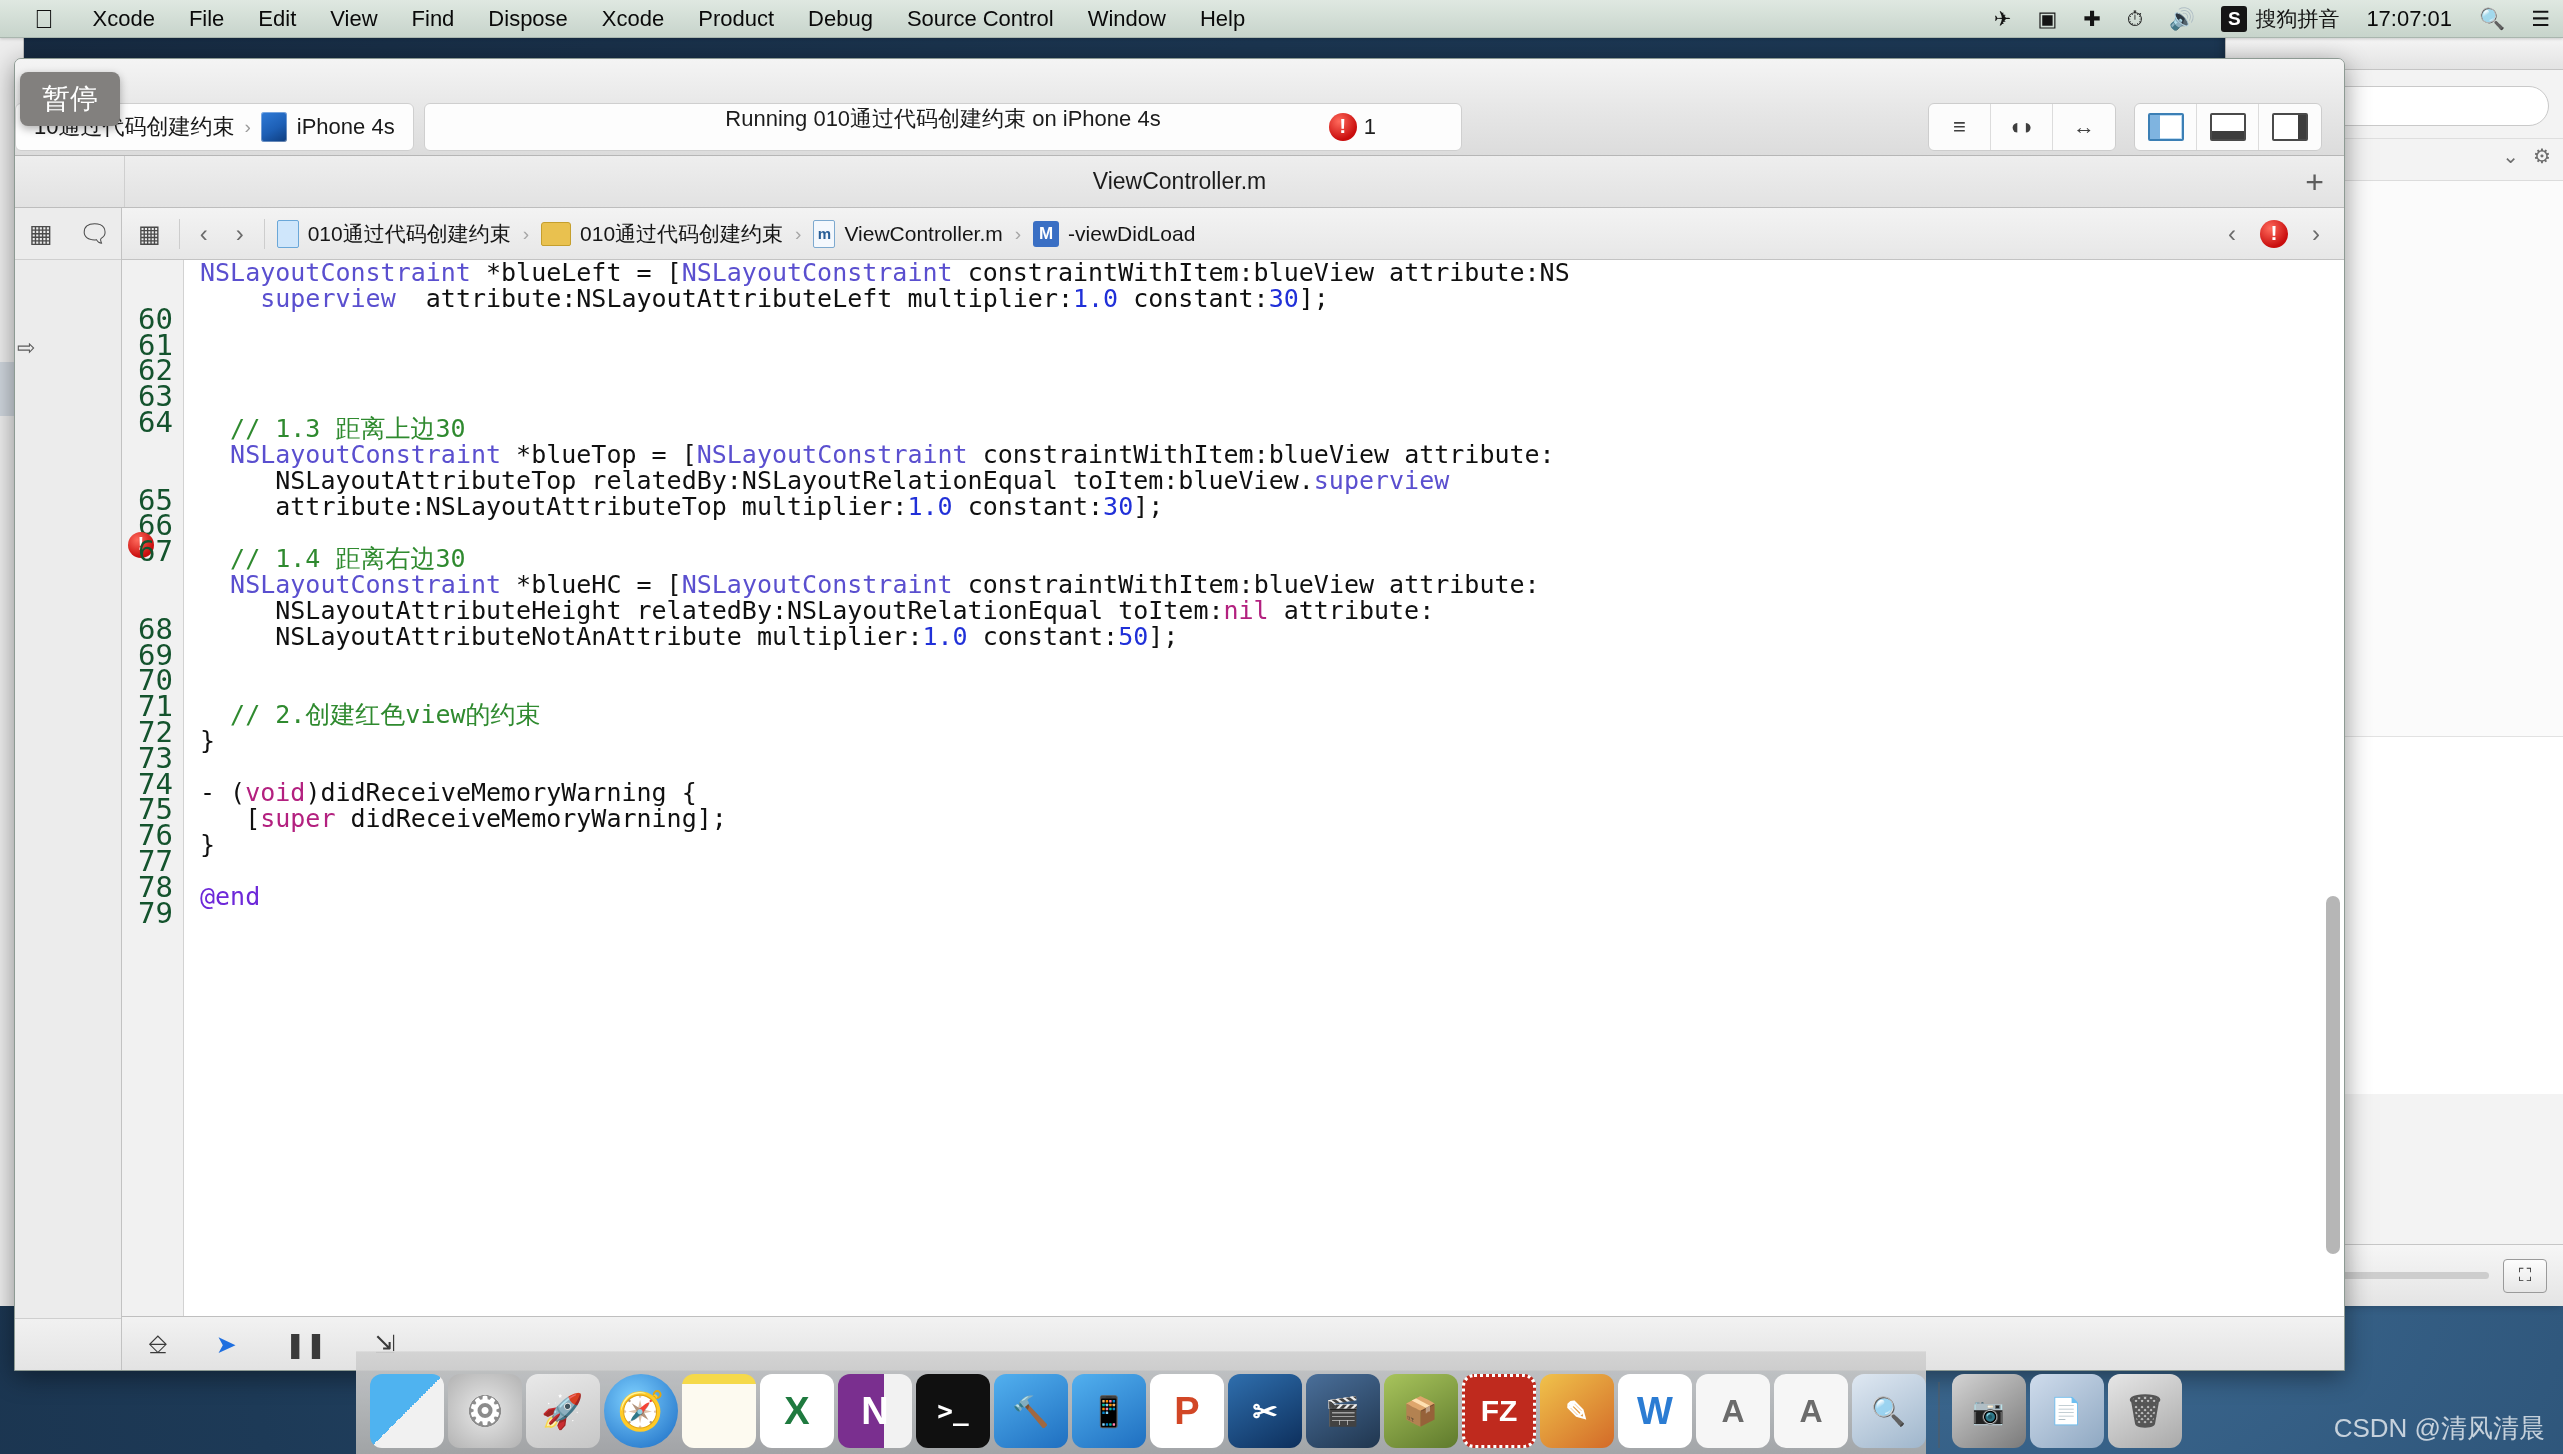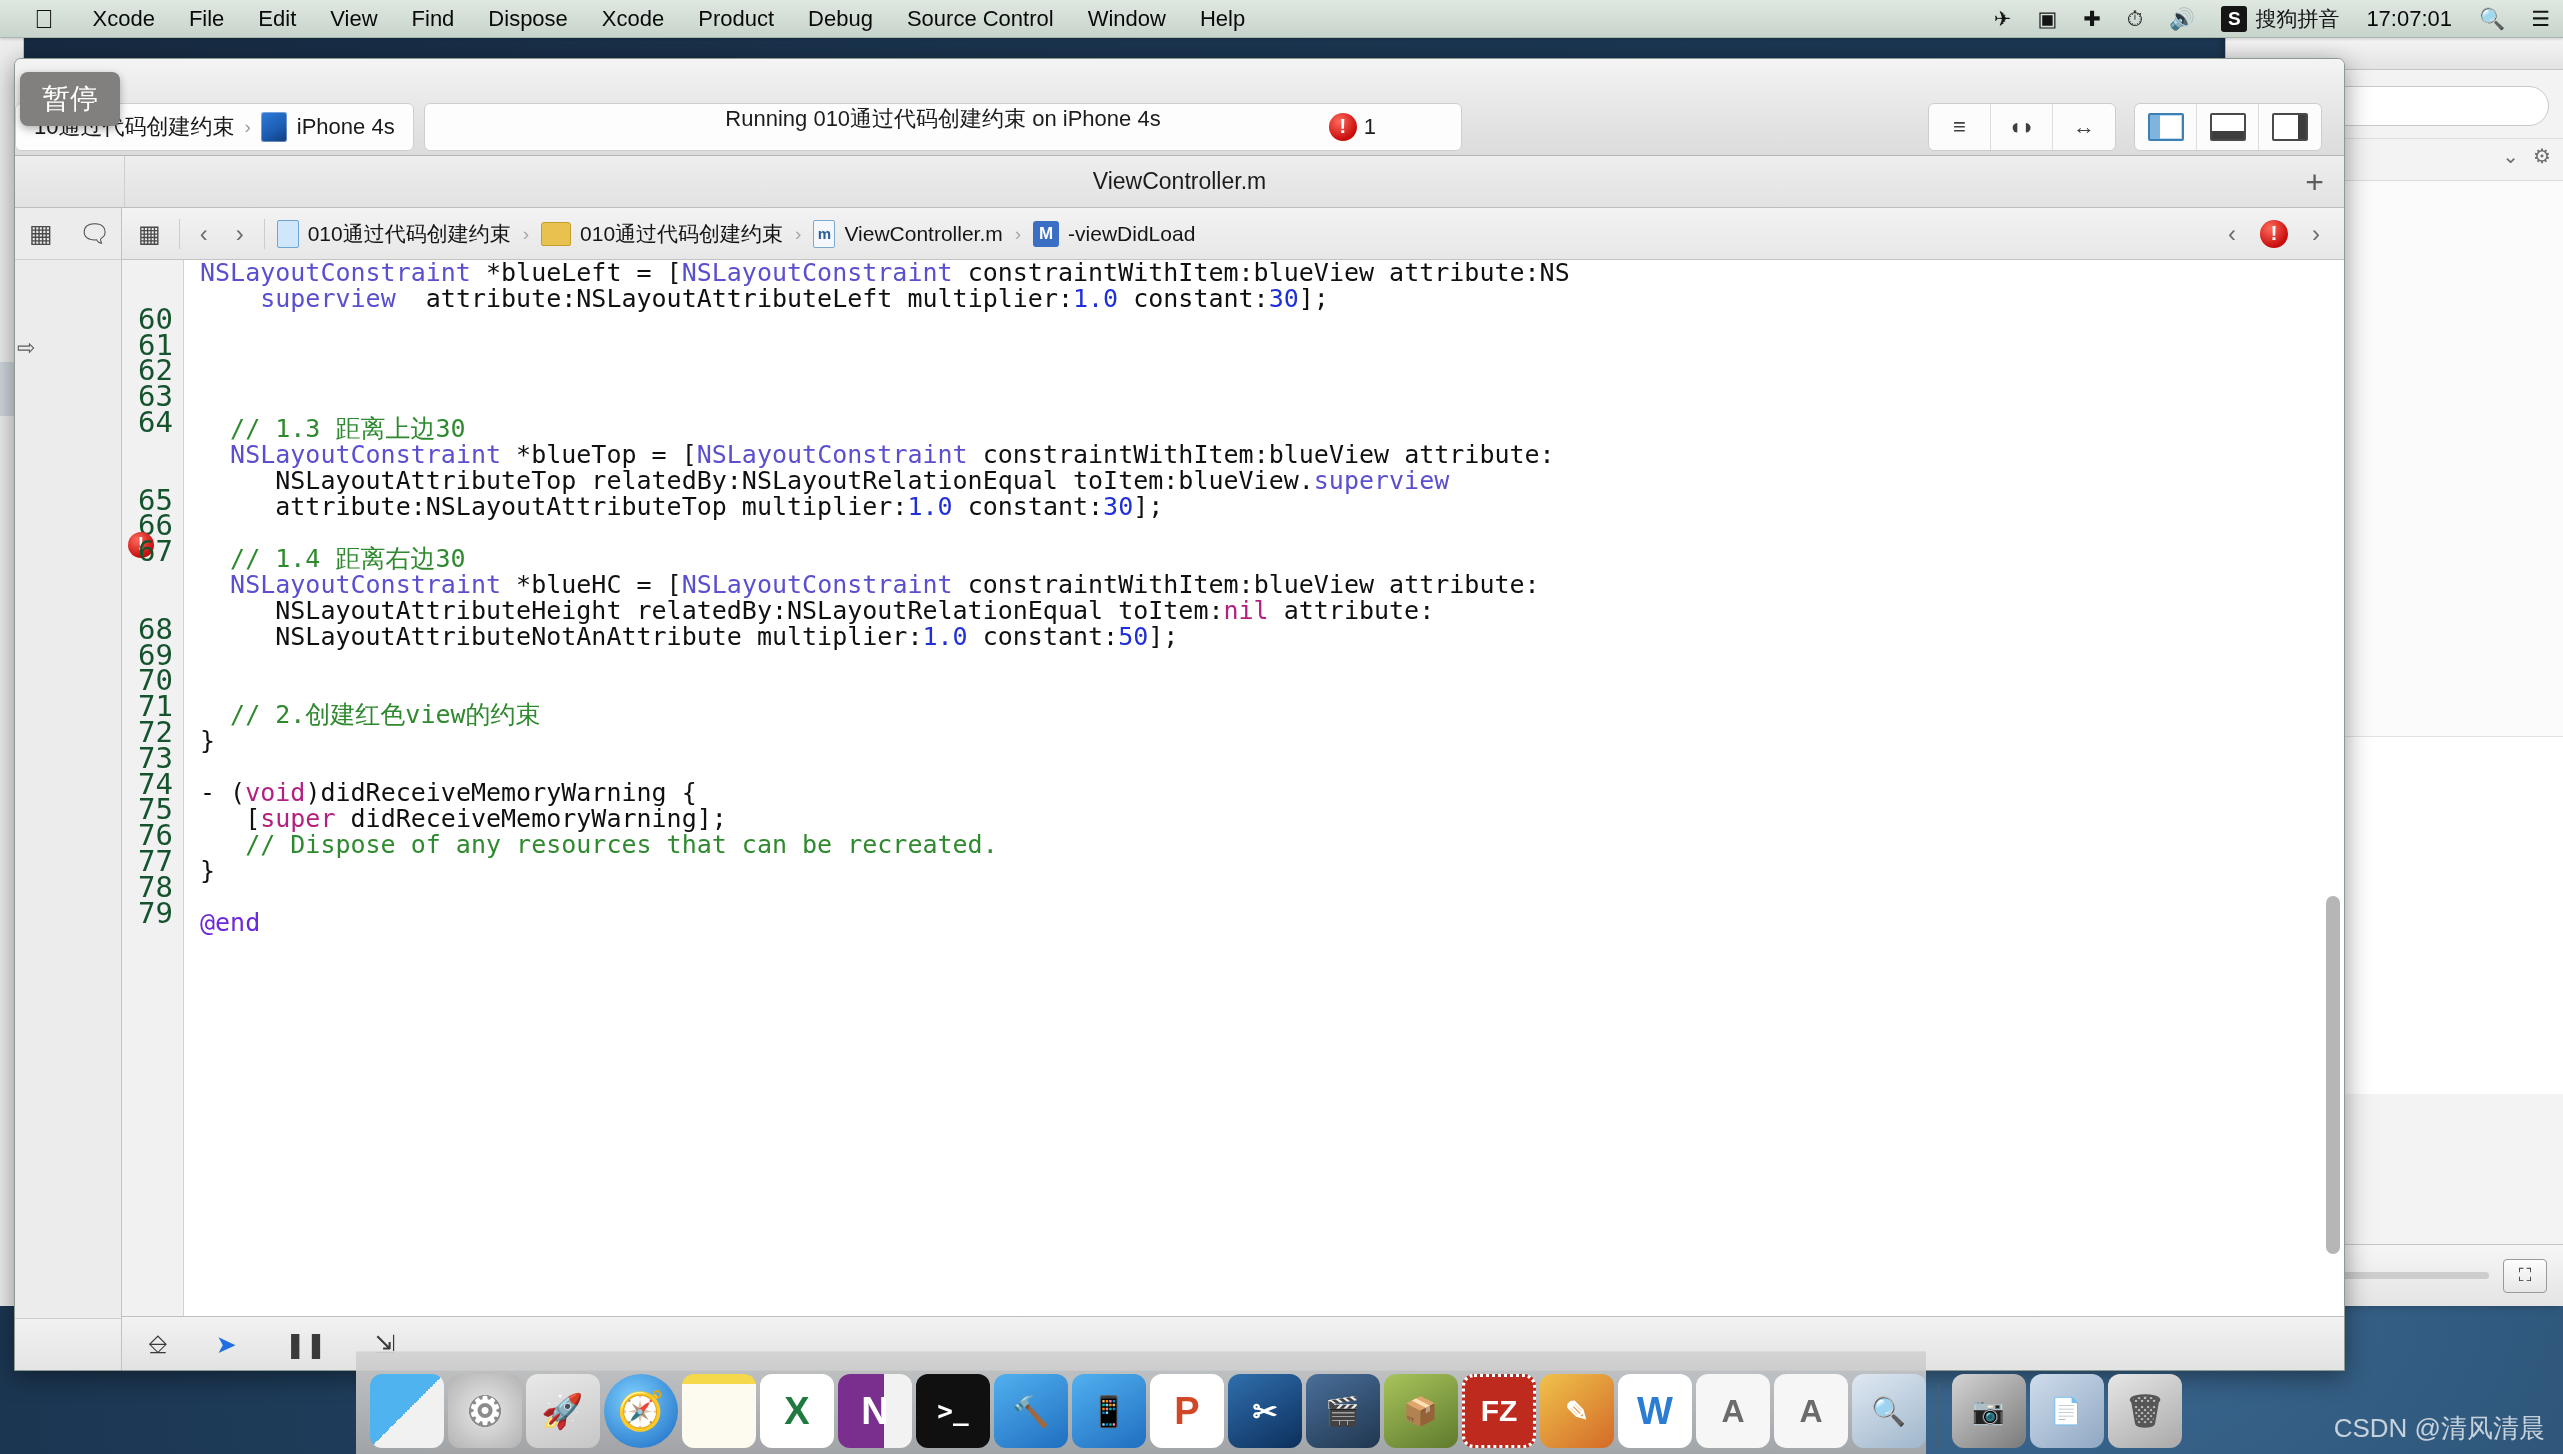--- a/index.html
+++ b/index.html
@@ -460,21 +460,20 @@
   <span class="cls">NSLayoutConstraint</span> *blueHC = [<span class="cls">NSLayoutConstraint</span> constraintWithItem:blueView attribute:
      NSLayoutAttributeHeight relatedBy:NSLayoutRelationEqual toItem:<span class="kw">nil</span> attribute:
      NSLayoutAttributeNotAnAttribute multiplier:<span class="num">1.0</span> constant:<span class="num">50</span>];
 
 
   <span class="cmt">// 2.创建红色view的约束</span>
 }
 
 - (<span class="kw">void</span>)didReceiveMemoryWarning {
    [<span class="kw">super</span> didReceiveMemoryWarning];
-   <span class="cmt">// Dispose of any resources that can be recreated.</span>
 }
 
 <span class="pp">@end</span>
 </pre>
           </div>
           <div class="vscroll"></div>
         </div>
 
         <div class="debugbar">
           <span class="db-ico">⎒</span>

